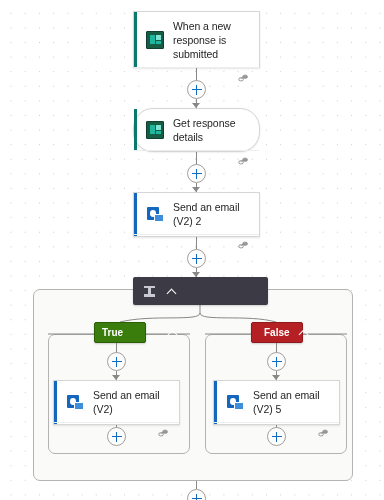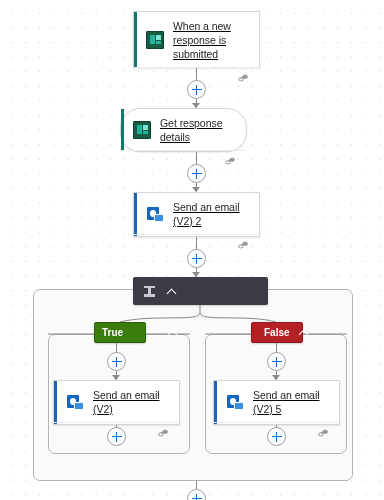--- a/index.html
+++ b/index.html
@@ -63,21 +63,20 @@
     width: 1.4px; height: 10px;
   }
 
   
   .card {
     position: absolute;
     background: #ffffff;
     border: 1px solid #d6d6d6;
     box-sizing: border-box;
     box-shadow: 0 0.6px 1.8px rgba(0,0,0,0.10);
-    text-decoration: underline;
   }
   .card .accent {
     position: absolute;
     left: 0; top: 0; bottom: 0;
     width: 3px;
   }
   .card .card-top {
     display: flex;
     align-items: center;
     padding: 7px 8px 6px 12px;
@@ -267,21 +266,21 @@
       <svg class="link-icon" viewBox="0 0 14 11">
         <path d="M3.2 6.6 L6.0 3.8" stroke="#7a7a7a" stroke-width="1.1" fill="none"></path>
         <rect x="1" y="5.2" width="5.2" height="3.6" rx="1.8" fill="none" stroke="#7a7a7a" stroke-width="1.1"></rect>
         <rect x="5.6" y="2.2" width="5.4" height="3.7" rx="1.85" fill="#8a8a8a" stroke="#6f6f6f" stroke-width="0.8"></rect>
       </svg>
     </div>
   </div>
 
   <div class="plus" style="left:187px; top:80px;"></div>
 
-  <div class="card" style="left:120px; top:108px; width:127px; height:44px;border-radius:20px;">
+  <div class="card" style="left:133px; top:108px; width:127px; height:44px;border-radius:20px;">
     <div class="accent" style="background:#0b7a6e;"></div>
     <div class="card-top">
       <span class="icon-box icon-forms">
         <span class="g1"></span>
           <span class="g2"></span>
           <span class="g3"></span>
       </span>
       <span class="card-title">Get response details</span>
     </div>
     <div class="card-foot">

